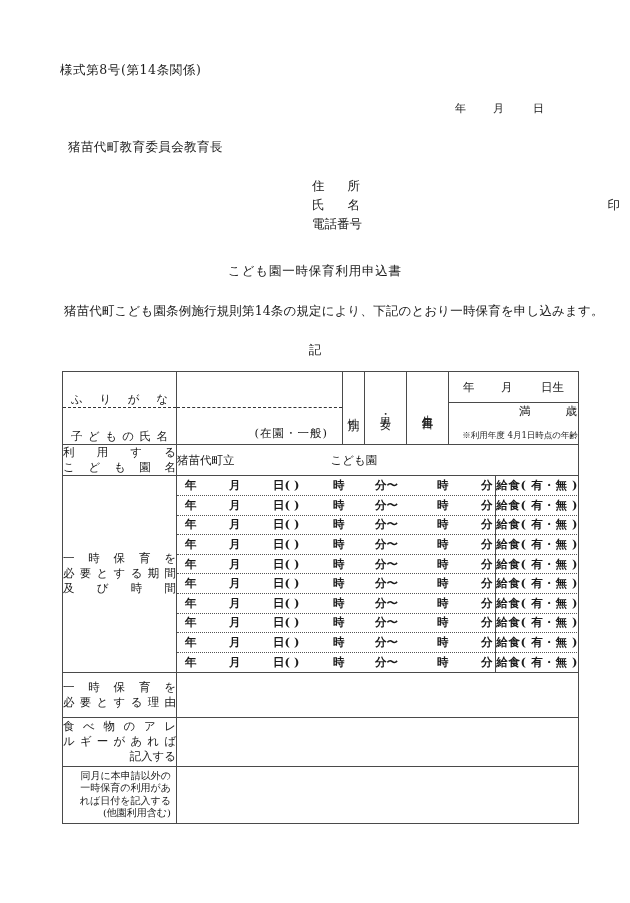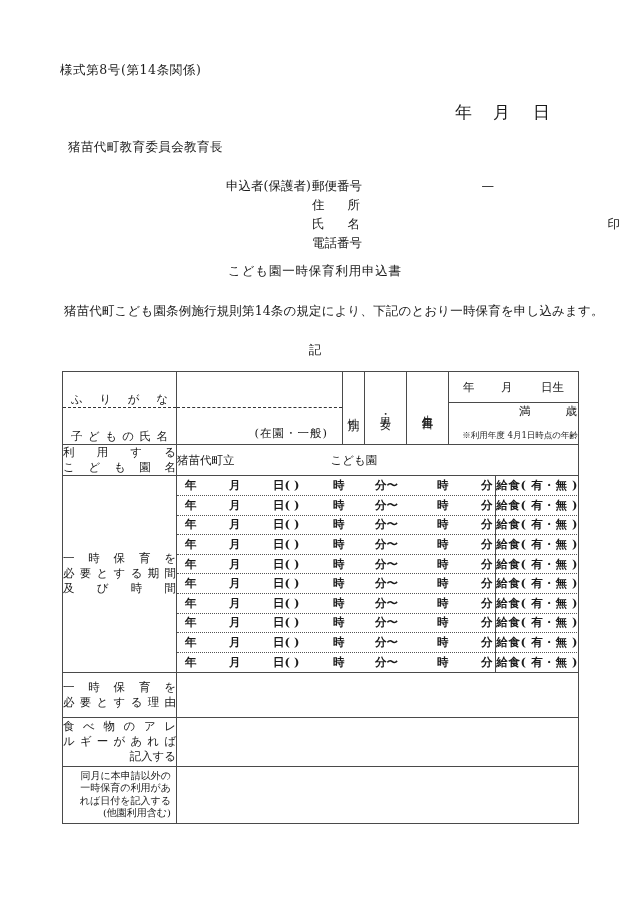--- a/index.html
+++ b/index.html
@@ -27,21 +27,21 @@
     left: 60px;
     top: 62px;
     font-size: 12.5px;
     letter-spacing: 0.6px;
     white-space: nowrap;
   }
   .date-line {
     position: absolute;
     left: 455px;
     top: 101px;
-    font-size: 17px;
+    font-size: 11px;
     white-space: nowrap;
   }
   .date-line span { display: inline-block; }
   .date-line .y { width: 38px; }
   .date-line .m { width: 40px; }
 
   .addressee {
     position: absolute;
     left: 68px;
     top: 139px;
@@ -306,25 +306,20 @@
 
   <div class="form-no">様式第8号(第14条関係)</div>
 
   <div class="date-line">
     <span class="y">年</span><span class="m">月</span><span>日</span>
   </div>
 
   <div class="addressee">猪苗代町教育委員会教育長</div>
 
   <div class="applicant">
-    <div class="applicant-row">
-      <span class="applicant-lead">申込者(保護者)</span>
-        <span class="applicant-key">郵便番号</span>
-        <span class="zip-dash">—</span>
-    </div>
     <div class="applicant-row">
       <span class="applicant-lead"></span>
         <span class="applicant-key spaced">
           <span>住</span>
           <span>所</span>
         </span>
     </div>
     <div class="applicant-row">
       <span class="applicant-lead"></span>
         <span class="applicant-key spaced">

